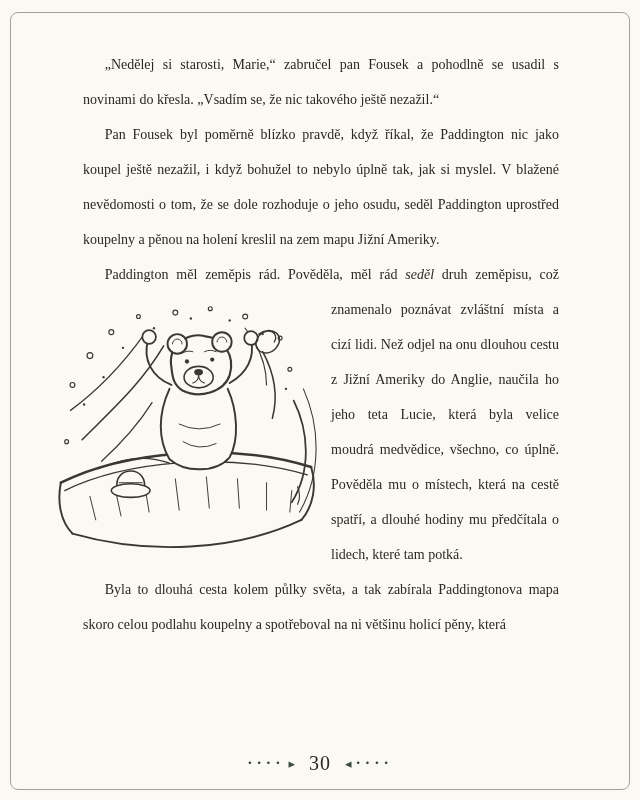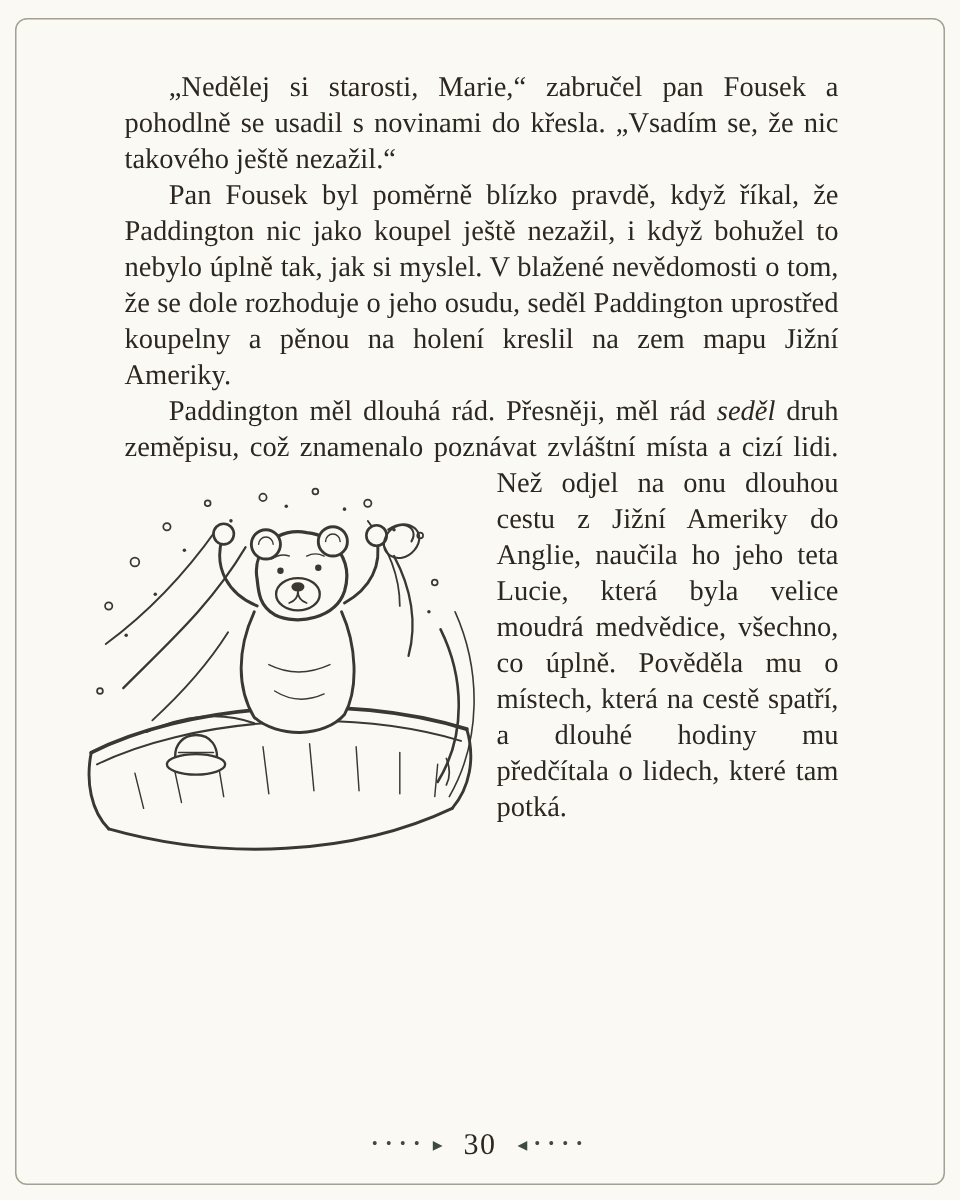--- a/index.html
+++ b/index.html
@@ -22,22 +22,22 @@
     position: absolute;
     left: 10px;
     top: 12px;
     right: 10px;
     bottom: 10px;
     border: 1.5px solid #a69f92;
     border-radius: 8px;
   }
   .text-block {
     padding: 34px 70px 0 72px;
-    font-size: 19px;
-    line-height: 24px;
+    font-size: 14px;
+    line-height: 35px;
     text-align: justify;
     color: #2c2720;
   }
   .para {
     margin: 0;
     text-indent: 1.55em;
   }
   .para em {
     font-style: italic;
   }
@@ -89,21 +89,21 @@
 
 <div class="page">
   <div class="page-frame">
 
     <div class="text-block" lang="cs">
 
       <p class="para"><span>„Nedělej si starosti, Marie,“ zabručel pan Fousek a pohodlně se usadil s novinami do křesla. „Vsadím se, že nic takového ještě nezažil.“</span></p>
 
       <p class="para"><span>Pan Fousek byl poměrně blízko pravdě, když říkal, že Paddington nic jako koupel ještě nezažil, i když bohužel to nebylo úplně tak, jak si myslel. V blažené nevědomosti o tom, že se dole rozhoduje o jeho osudu, seděl Paddington uprostřed koupelny a pěnou na holení kreslil na zem mapu Jižní Ameriky.</span></p>
 
-      <p class="para"><span>Paddington měl dlouhá rád. Přesněji, měl rád </span><em>seděl</em><span> druh zeměpisu, což znamenalo poznávat zvláštní místa</span><span class="illustration">
+      <p class="para"><span>Paddington měl zeměpis rád. Pověděla, měl rád </span><em>seděl</em><span> druh zeměpisu, což znamenalo poznávat zvláštní místa</span><span class="illustration">
             <svg viewBox="0 0 270 270" preserveAspectRatio="none" xmlns="http://www.w3.org/2000/svg" stroke="#3b3832" fill="none" stroke-linecap="round" stroke-linejoin="round">
 
           <path d="M 28 148 C 58 118, 88 92, 112 52" stroke-width="1.6"></path>
           <path d="M 16 118 C 46 96, 72 68, 92 40" stroke-width="1.3"></path>
           <path d="M 48 170 C 70 150, 86 132, 100 110" stroke-width="1.3"></path>
           <path d="M 214 58 C 226 80, 230 104, 224 126" stroke-width="1.6"></path>
           <path d="M 196 34 C 210 52, 218 72, 218 92" stroke-width="1.2"></path>
           <path d="M 246 108 C 262 140, 264 180, 244 212" stroke-width="1.8"></path>
           <path d="M 256 96 C 274 136, 274 184, 252 222" stroke-width="1.1"></path>
 
@@ -165,20 +165,21 @@
           <ellipse cx="148" cy="79" rx="4.5" ry="3.2" fill="#3b3832" stroke="none"></ellipse>
           <path d="M 148 82 q 0 6 -6 8" stroke-width="1.2"></path>
           <path d="M 148 82 q 0 6 6 8" stroke-width="1.2"></path>
           <circle cx="136" cy="68" r="2.2" fill="#3b3832" stroke="none"></circle>
           <circle cx="162" cy="66" r="2.2" fill="#3b3832" stroke="none"></circle>
           <path d="M 130 60 q 6 -4 12 -2" stroke-width="1"></path>
           <path d="M 154 58 q 6 -3 12 0" stroke-width="1"></path>
         </svg>
           </span><span> a cizí lidi. Než odjel na onu dlouhou cestu z Jižní Ameriky do Anglie, naučila ho jeho teta Lucie, která byla velice moudrá medvědice, všechno, co úplně. Pověděla mu o místech, která na cestě spatří, a dlouhé hodiny mu předčítala o lidech, které tam potká.</span></p>
 
+      <p class="para"><span>Byla to dlouhá cesta kolem půlky světa, a tak zabírala Paddingtonova mapa skoro celou podlahu koupelny a spotřeboval na ni většinu holicí pěny, která</span></p>
 
     </div>
 
     <div class="footer">
       <span class="orn dots">••••</span>
       <span class="orn arrow">▸</span>
       <span class="page-num">30</span>
       <span class="orn arrow">◂</span>
       <span class="orn dots">••••</span>
     </div>

